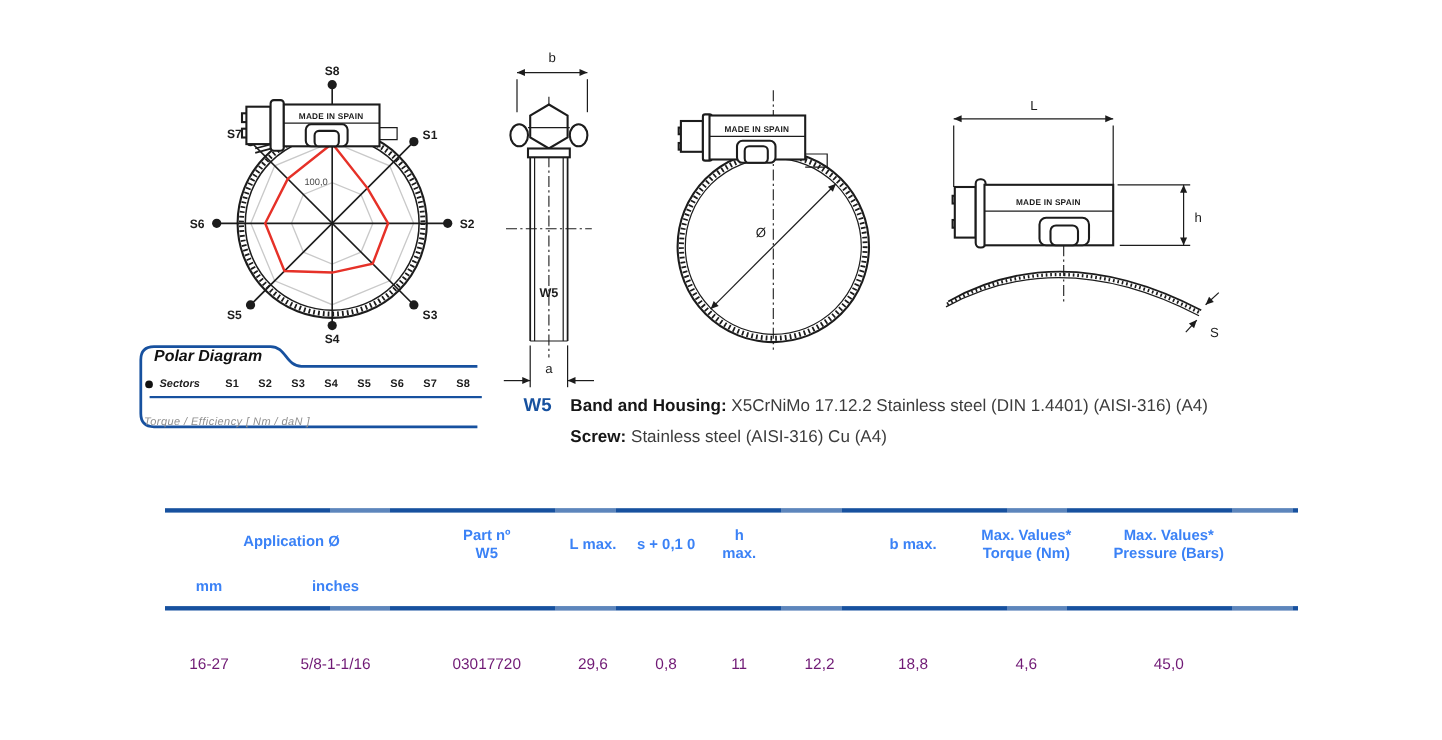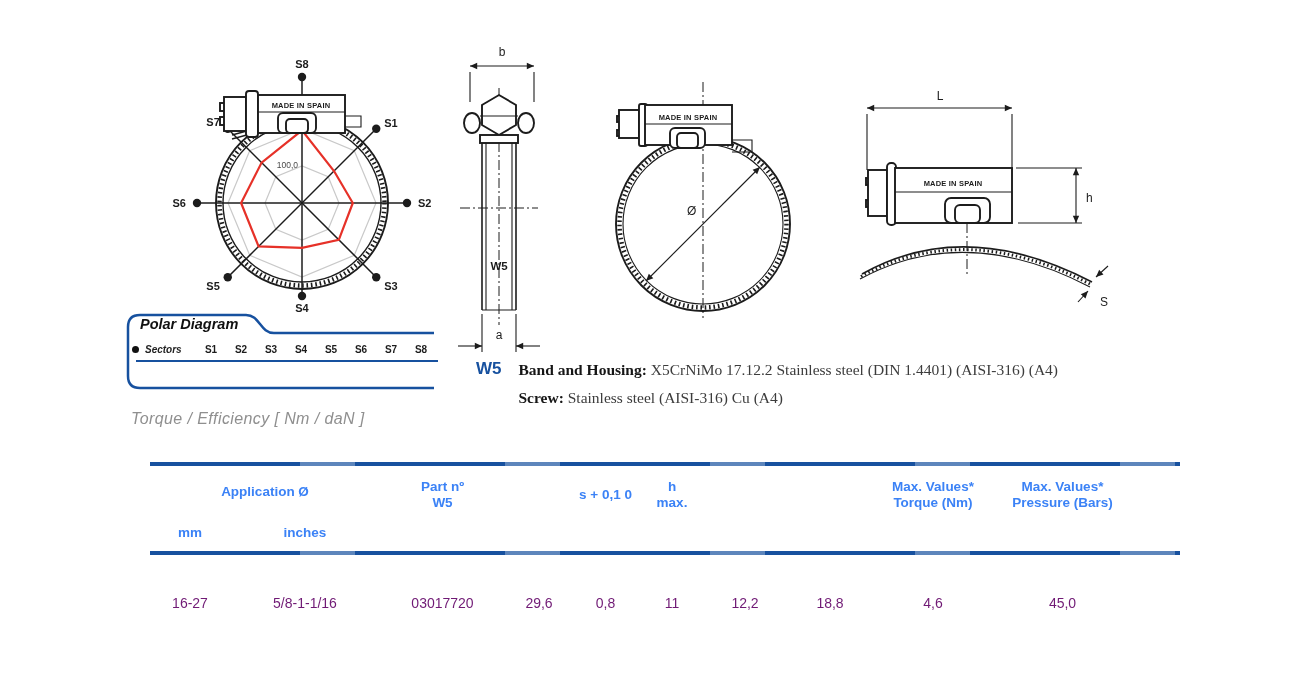--- a/index.html
+++ b/index.html
@@ -27,27 +27,27 @@
   .legend-row{display:flex;align-items:center;height:17px;}
   .legend-row .lab{width:64px;display:flex;align-items:center;gap:6px;}
   .legend-row .cell{width:30px;text-align:center;}
   .legend-row.head .cell{font-weight:bold;}
   .legend-row.vals .cell{font-size:9.5px;color:#2e2e2e;}
   .legend-sep{height:2px;background:#17519f;margin:2px 0 3px 4px;}
   .dotmark{width:7px;height:7px;border-radius:50%;background:#111;display:inline-block;}
   .redmark{width:14px;height:4px;background:#e63128;display:inline-block;}
   .sectors-lab{font-style:italic;font-weight:bold;color:#222;}
   .series-lab{font-weight:bold;color:#222;}
-  .polar-caption{position:absolute;left:131px;top:410px;font-size:16px;font-style:italic;
+  .polar-caption{position:absolute;left:131px;top:378px;font-size:10px;font-style:italic;
                  color:#8f8f8f;letter-spacing:.4px;}
 
   
   .desc{position:absolute;left:476px;top:356px;display:flex;gap:17px;}
   .w5code{font-size:17px;font-weight:bold;color:#17519f;line-height:26px;}
-  .desc-lines{font-size:15.5px;line-height:27.5px;color:#3c3c3c;font-family:Liberation Serif, serif;}
+  .desc-lines{font-size:15.5px;line-height:27.5px;color:#3c3c3c;}
   .desc-lines b{color:#161616;}
 
   
   .rule{position:absolute;left:150px;width:1030px;height:4px;
         background:repeating-linear-gradient(90deg,rgba(255,255,255,0) 0 150px,rgba(255,255,255,.3) 150px 205px),#17519f;}
   .rule.top{top:462px;}
   .rule.mid{top:551px;}
   .thead,.tdata{position:absolute;left:150px;width:1030px;display:grid;
         grid-template-columns:80px 150px 125px 68px 65px 68px 78px 92px 114px 145px;}
   .thead{top:468px;grid-template-rows:46px 36px;font-weight:bold;font-size:13.5px;color:#3b82f6;}
@@ -240,27 +240,33 @@
   <div class="rule top"></div>
 
   <div class="thead">
     <div class="h-app">Application Ø</div>
     <div class="h-sub" style="grid-column:1;">mm</div>
     <div class="h-sub" style="grid-column:2;">inches</div>
     <div class="hcol two" style="grid-column:3;">
       <span>Part nº</span>
       <span>W5</span>
     </div>
+    <div class="hcol one" style="grid-column:4;">
+        <span>L max.</span>
+      </div>
     <div class="hcol one" style="grid-column:5;align-items:center;">
         <span>s + 0,1 0</span>
       </div>
     <div class="hcol two" style="grid-column:6;">
       <span>h</span>
       <span>max.</span>
     </div>
+    <div class="hcol one" style="grid-column:8;">
+        <span>b max.</span>
+      </div>
     <div class="hcol two" style="grid-column:9;">
       <span>Max. Values*</span>
       <span>Torque (Nm)</span>
     </div>
     <div class="hcol two" style="grid-column:10;">
       <span>Max. Values*</span>
       <span>Pressure (Bars)</span>
     </div>
   </div>
 

